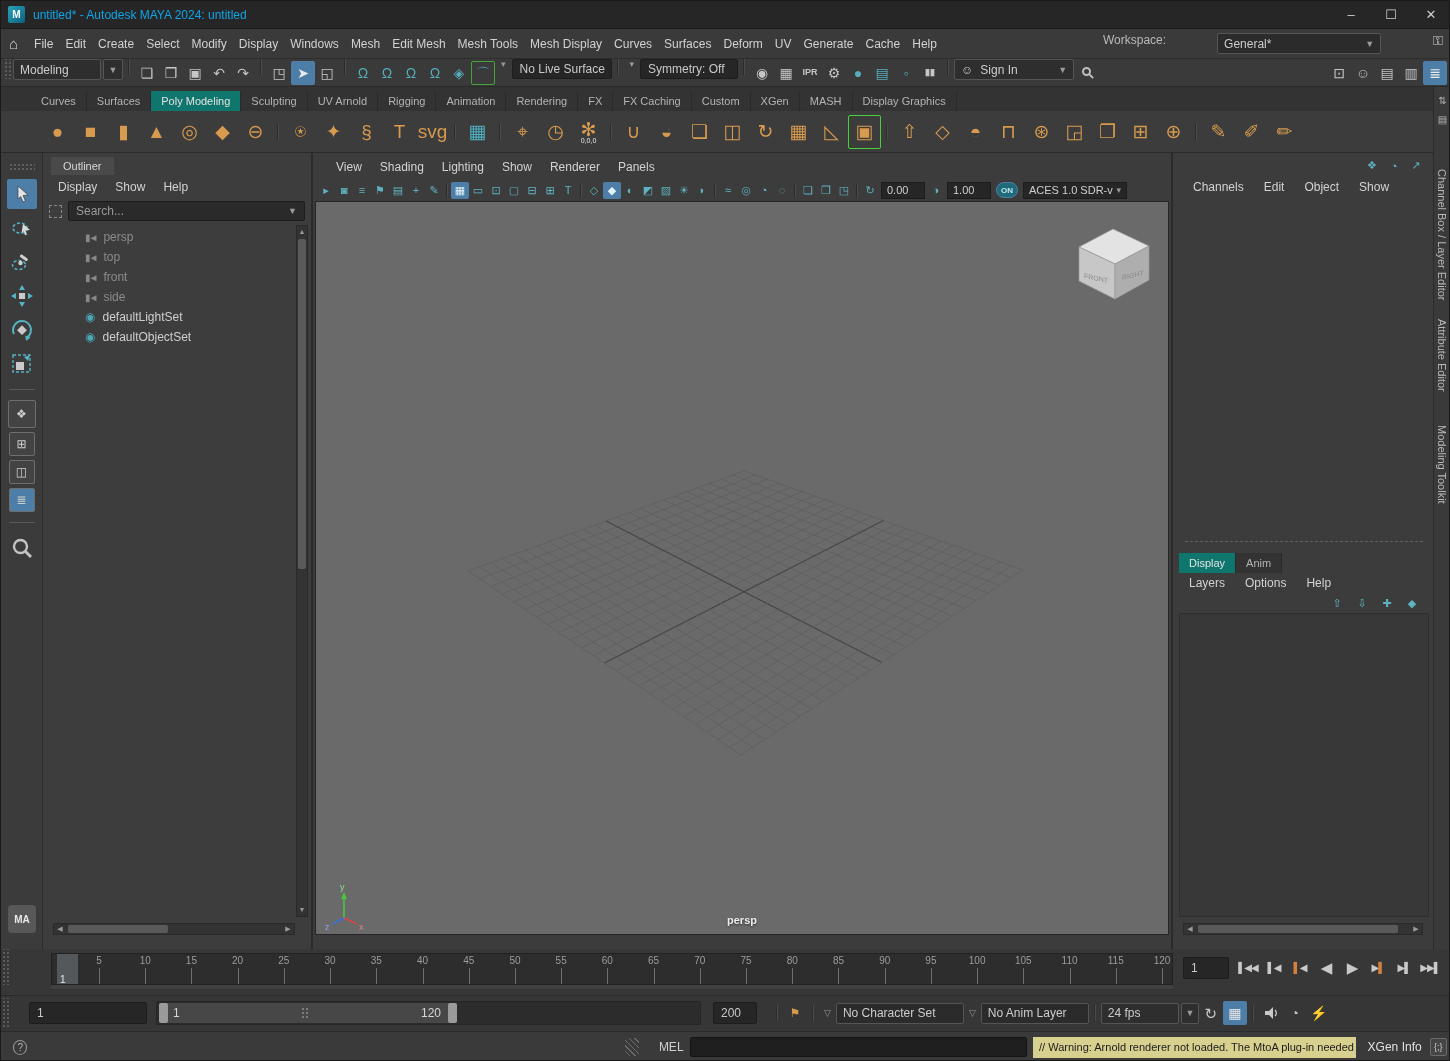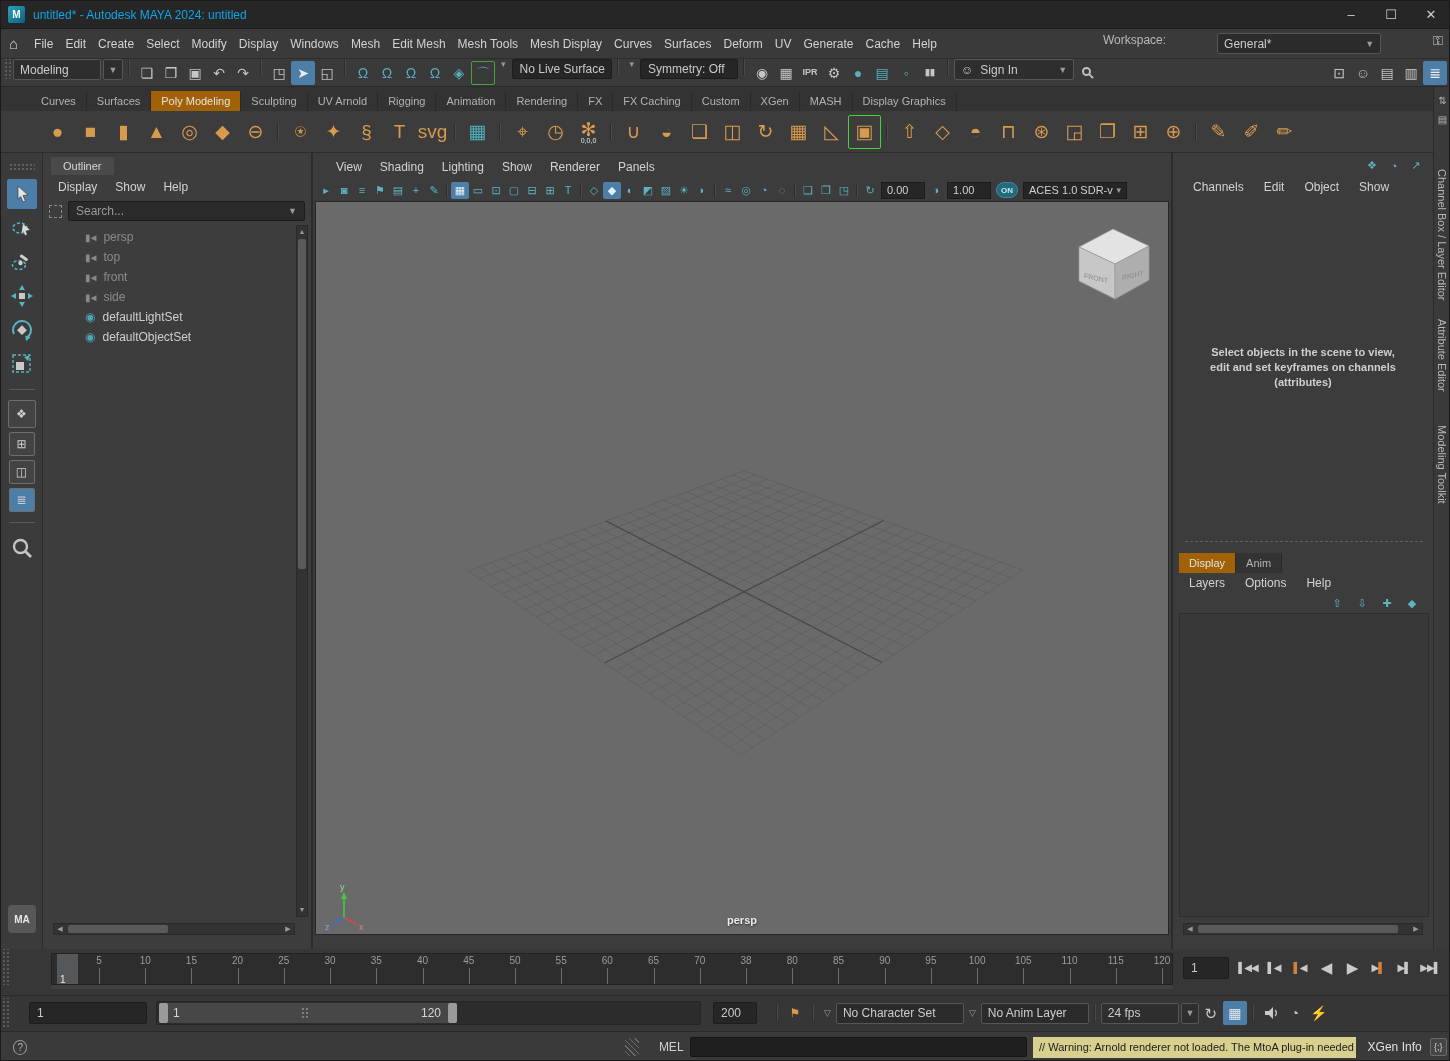--- a/index.html
+++ b/index.html
@@ -39,21 +39,21 @@
   .icon-btn.active { background:#4d7ea8; color:#eaeaea; }
   .icon-btn.frame-green { border:1px solid #46a33c; }
   .icon-btn.astext .glyph { font-size:9px; font-weight:bold; }
   .field { background:#262626; border:1px solid #1d1d1d; border-radius:2px; height:20px; display:flex; align-items:center; padding:0 7px; color:#c9c9c9; white-space:nowrap; }
   .mag { width:9px; height:9px; border:2px solid #bfbfbf; border-radius:50%; position:relative; }
   .mag::after { content:''; position:absolute; width:2px; height:6px; background:#bfbfbf; transform:rotate(-45deg); bottom:-5px; right:-3px; }
 
   
   #shelftabs { left:0; top:86px; width:1450px; height:24px; background:#333; display:flex; align-items:flex-end; padding-left:30px; }
   .tab { padding:4px 10px 4px; color:#b3b3b3; font-size:11px; background:#333; border-right:1px solid #2a2a2a; white-space:nowrap; }
-  .tab.active { background:#a16207; color:#e2e2e2; }
+  .tab.active { background:#0f766e; color:#e2e2e2; }
   #shelfrow { left:0; top:110px; width:1432px; height:42px; background:#3c3c3c; display:flex; align-items:center; border-bottom:1px solid #2b2b2b; padding-left:40px; }
   .shelf-icon { width:33px; height:34px; display:flex; flex-direction:column; align-items:center; justify-content:center; color:#d79a4f; font-size:19px; line-height:1; flex:0 0 auto; }
   .shelf-icon.teal { color:#4fb0bf; }
   .shelf-icon .cap { font-size:7px; color:#e7e7e7; margin-top:-2px; }
   .shelf-icon.frame-green { border:1px solid #46d13c; border-radius:2px; }
   #shelf-side { left:1432px; top:86px; width:18px; height:66px; background:#3a3a3a; border-left:1px solid #2b2b2b; display:flex; flex-direction:column; align-items:center; gap:8px; padding-top:8px; color:#b5b5b5; font-size:10px;}
 
   
   #main { left:0; top:152px; width:1450px; height:796px; background:#333; }
   #toolbox { position:absolute; left:0; top:0; width:42px; height:796px; background:#3b3b3b; border-right:1px solid #2c2c2c; display:flex; flex-direction:column; align-items:center; padding-top:10px; }
@@ -777,23 +777,20 @@
           <div class="vp-icon teal">
             <span class="glyph">↗</span>
           </div>
         </div>
       <div id="cb-menus">
           <div class="menu-item">Channels</div>
           <div class="menu-item">Edit</div>
           <div class="menu-item">Object</div>
           <div class="menu-item">Show</div>
         </div>
-      <div id="cb-message">Select objects in the scene to view,
-edit and set keyframes on channels
-(attributes)</div>
       <div id="cb-dashed"></div>
       <div id="layer-tabs">
           <div class="tab active">Display</div>
           <div class="tab">Anim</div>
         </div>
       <div id="layer-menus">
           <div class="menu-item">Layers</div>
           <div class="menu-item">Options</div>
           <div class="menu-item">Help</div>
         </div>
@@ -882,21 +879,21 @@
         </div>
         <div class="tick" style="left: 601.597px;">
           <span class="tick-label">65</span>
           <span class="tick-line"></span>
         </div>
         <div class="tick" style="left: 647.815px;">
           <span class="tick-label">70</span>
           <span class="tick-line"></span>
         </div>
         <div class="tick" style="left: 694.034px;">
-          <span class="tick-label">38</span>
+          <span class="tick-label">75</span>
           <span class="tick-line"></span>
         </div>
         <div class="tick" style="left: 740.252px;">
           <span class="tick-label">80</span>
           <span class="tick-line"></span>
         </div>
         <div class="tick" style="left: 786.471px;">
           <span class="tick-label">85</span>
           <span class="tick-line"></span>
         </div>

